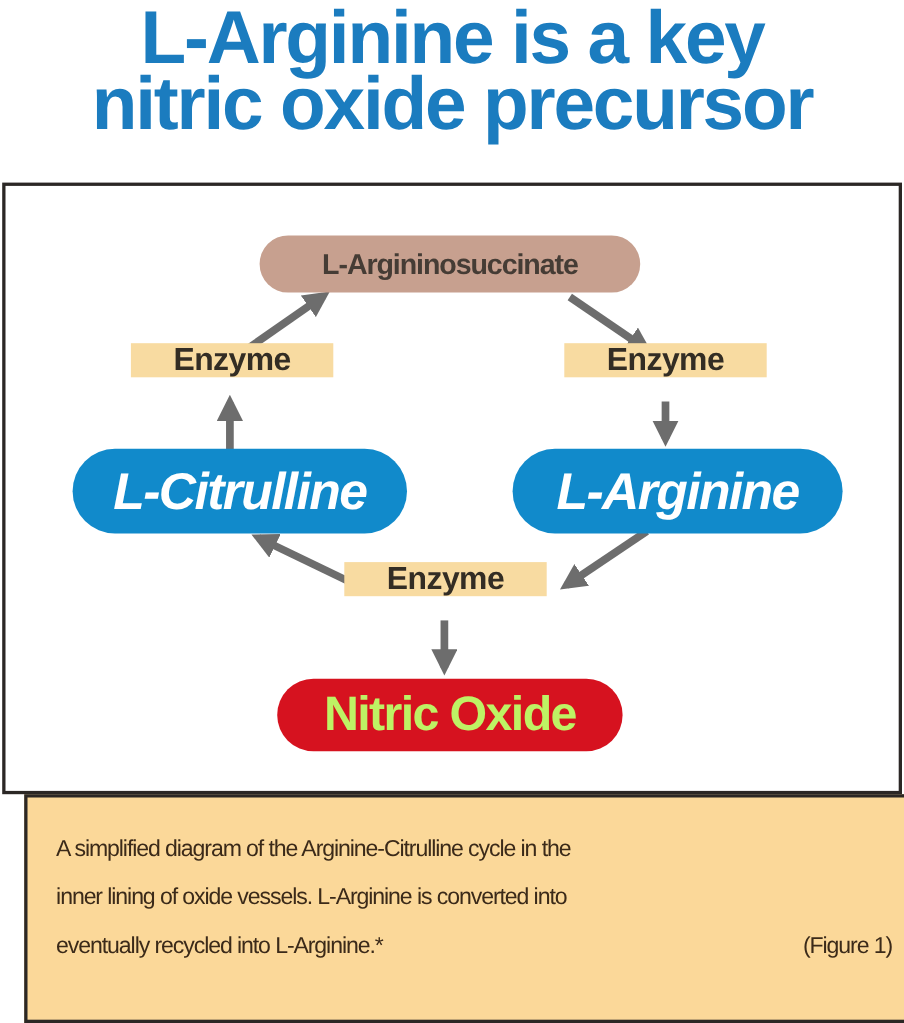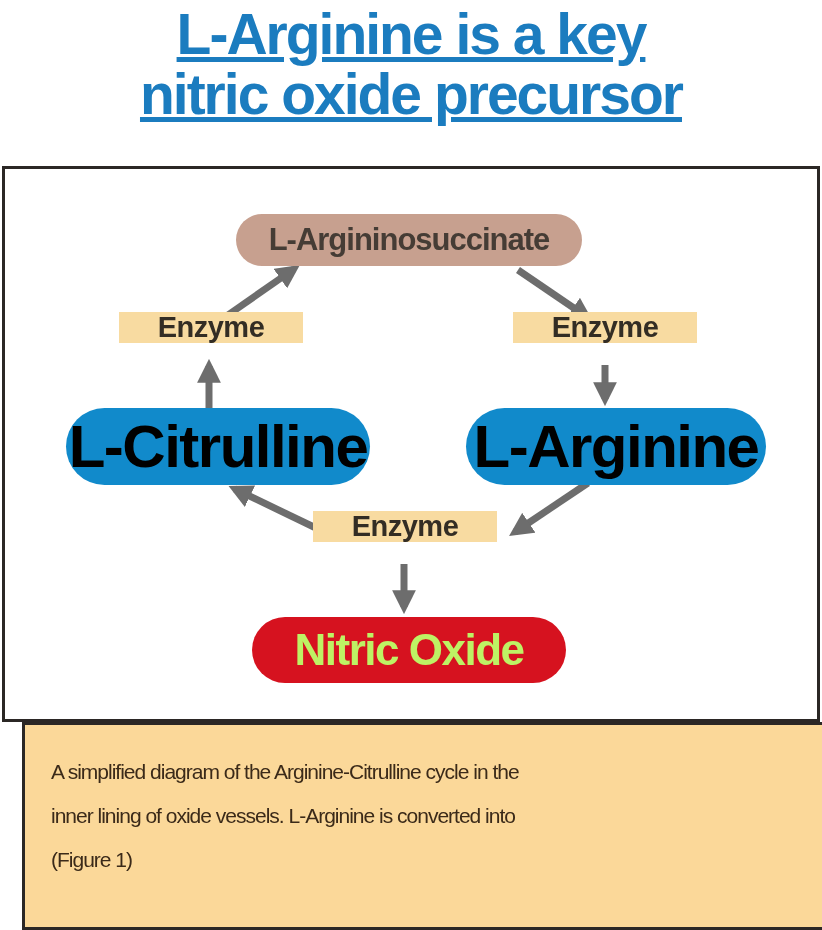--- a/index.html
+++ b/index.html
@@ -17,51 +17,50 @@
   *{margin:0;padding:0;box-sizing:border-box;}
   html,body{background:#ffffff;}
   body{font-family:"Liberation Sans", sans-serif;}
   .page{position:relative;width:822px;height:930px;background:#fff;overflow:hidden;}
 
   
   .title{
     position:absolute;top:0;left:0;width:822px;height:166px;
     text-align:center;padding-top:4px;
     color:var(--title-blue);
-    font-weight:bold;font-size:57px;line-height:60px;letter-spacing:-2px;
+    font-weight:bold;font-size:68px;line-height:60px;letter-spacing:-2px;
     white-space:nowrap;
-    text-decoration:underline;
   }
 
   
   .diagram{
     position:absolute;top:166px;left:2px;width:818px;height:556px;
     background:#ffffff;border:3px solid var(--border-dark);
   }
   .arrows{position:absolute;top:0;left:0;width:812px;height:550px;}
   .arrow-line{stroke:var(--arrow-gray);stroke-width:7;}
 
   .node{
     position:absolute;display:flex;align-items:center;justify-content:center;
     font-weight:bold;white-space:nowrap;
   }
   .node-argininosuccinate{
     left:231px;top:45px;width:346px;height:52px;border-radius:26px;
-    background:var(--intermediate-rose);color:#453c35;font-size:31px;letter-spacing:-1px;
+    background:var(--intermediate-rose);color:#453c35;font-size:26px;letter-spacing:-1px;
   }
   .enzyme{
     background:var(--enzyme-tan);color:var(--ink);
     width:184px;height:31px;font-size:29px;letter-spacing:-0.5px;
   }
   .node-enzyme-left{left:114px;top:143px;}
   .node-enzyme-right{left:508px;top:143px;}
   .node-enzyme-bottom{left:308px;top:342px;}
   .bluepill{
-    background:var(--pill-blue);color:#000000;border-radius:39px;
-    font-size:60px;letter-spacing:-1.5px;
+    background:var(--pill-blue);color:#ffffff;border-radius:39px;
+    font-size:47px;letter-spacing:-1.5px;font-style:italic;
   }
   .node-citrulline{left:61px;top:239px;width:304px;height:77px;}
   .node-arginine{left:461px;top:239px;width:300px;height:77px;}
   .node-nitric-oxide{
     left:247px;top:448px;width:314px;height:66px;border-radius:33px;
     background:var(--pill-red);color:#bef264;font-size:44px;letter-spacing:-1.5px;
   }
 
   
   .caption{
@@ -112,17 +111,18 @@
 
     <div class="node enzyme node-enzyme-bottom">Enzyme</div>
 
     <div class="node node-nitric-oxide">Nitric Oxide</div>
   </div>
 
   <div class="caption">
     <div class="caption-line">A simplified diagram of the Arginine-Citrulline cycle in the</div>
     <div class="caption-line">inner lining of oxide vessels. L-Arginine is converted into</div>
     <div class="caption-lastline">
+      <span>eventually recycled into L-Arginine.*</span>
       <span>(Figure 1)</span>
     </div>
   </div>
 
 </div>
 
 </body></html>

